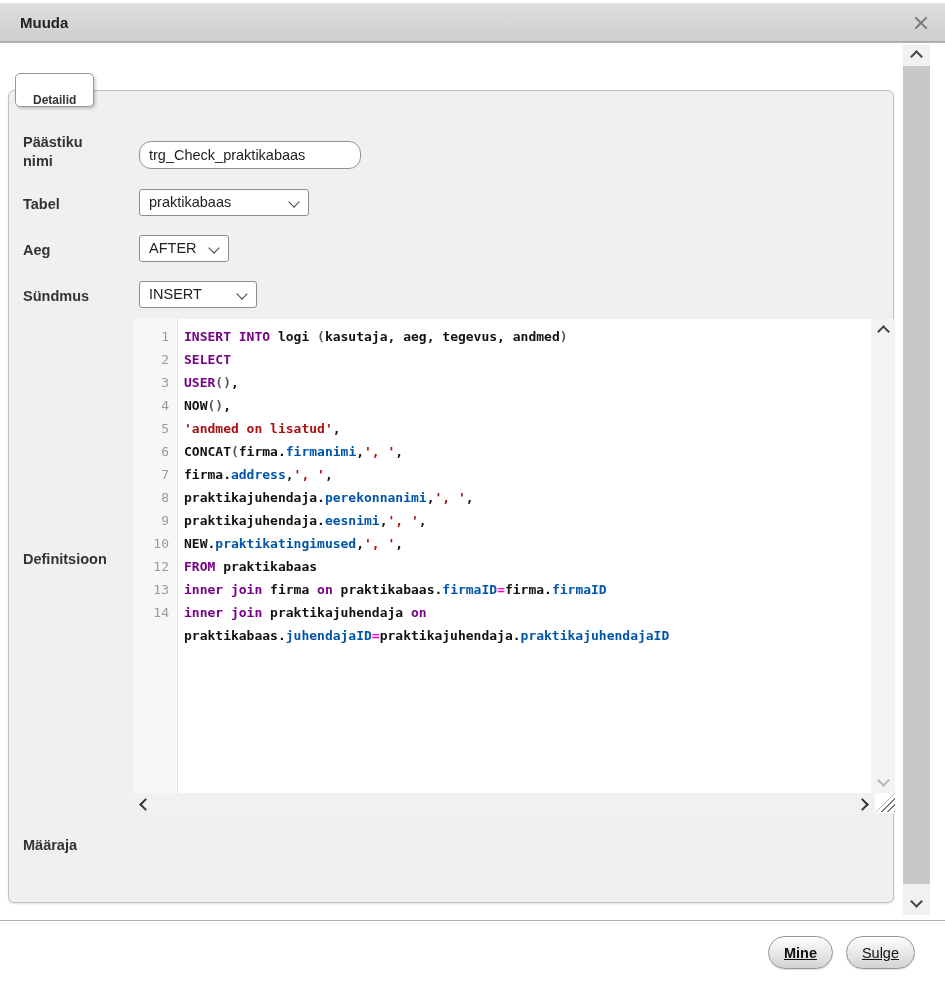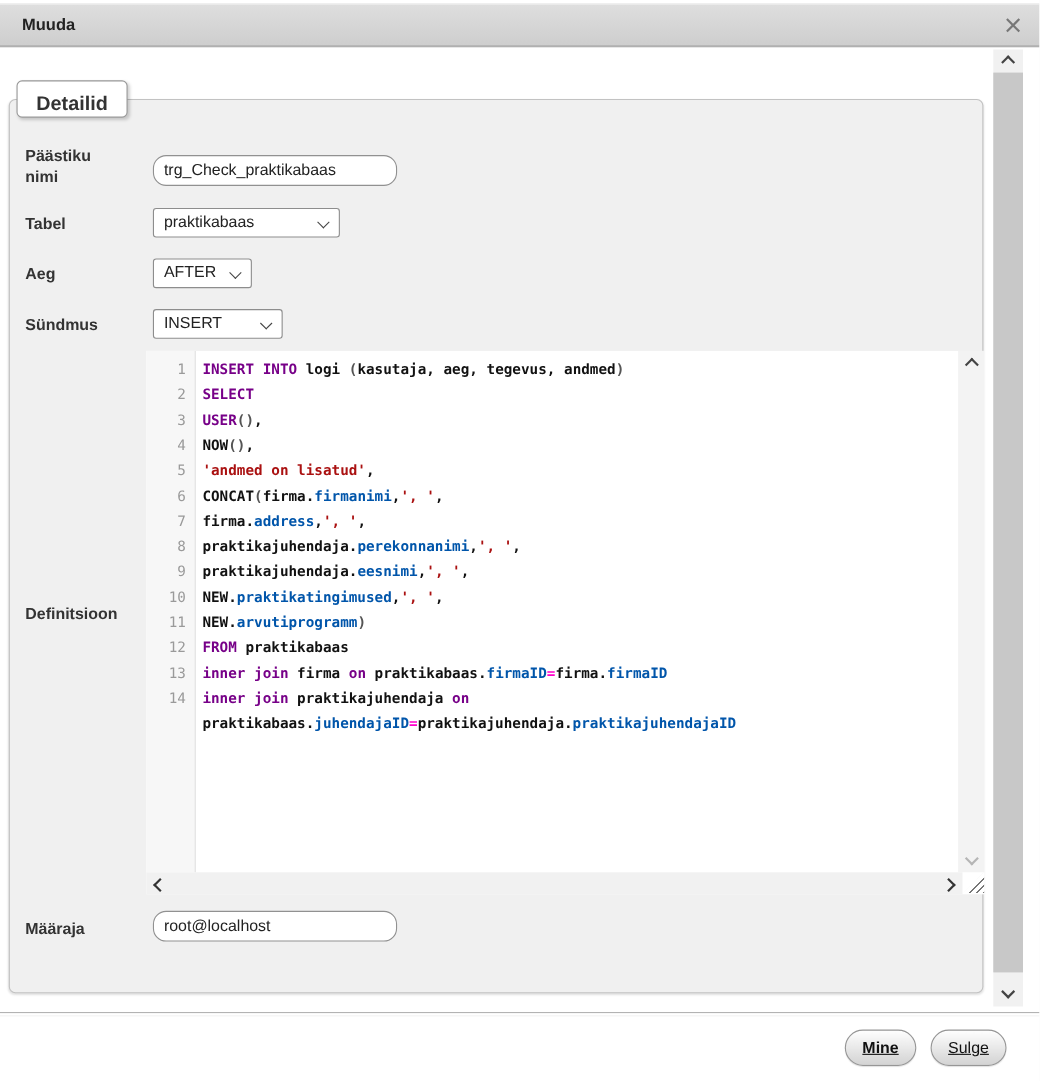--- a/index.html
+++ b/index.html
@@ -10,22 +10,22 @@
   .titlebar{position:absolute;left:0;top:3px;right:0;height:40px;
     background:linear-gradient(#dedede,#cecece);
     border-top:1px solid #e9e9e9;border-bottom:2px solid #b0b0b0;box-sizing:border-box;}
   .titlebar .title{position:absolute;left:20px;top:0;line-height:38px;font-size:15px;font-weight:bold;color:#222;}
   .close-x{position:absolute;right:16px;top:11px;width:16px;height:16px;cursor:pointer;}
   .close-x::before,.close-x::after{content:"";position:absolute;left:7px;top:0;width:2px;height:16px;background:#777;}
   .close-x::before{transform:rotate(45deg);}
   .close-x::after{transform:rotate(-45deg);}
 
   
-  .tab{position:absolute;left:15px;top:73px;height:34px;line-height:32px;padding:4px 17px;
-    background:#fff;border:1px solid #979797;border-radius:5px;font-size:18px;font-weight:bold;
+  .tab{position:absolute;left:15px;top:73px;height:34px;line-height:32px;padding:10px 17px;
+    background:#fff;border:1px solid #979797;border-radius:5px;font-size:12px;font-weight:bold;
     z-index:3;box-shadow:2px 2px 3px rgba(0,0,0,.18);box-sizing:border-box;}
   .fieldset{position:absolute;left:8px;top:90px;width:886px;height:813px;background:#f0f0f0;
     border:1px solid #c2c2c2;border-radius:6px;box-sizing:border-box;box-shadow:0 1px 2px rgba(0,0,0,.12);}
 
   .flabel{position:absolute;left:14px;font-size:14.5px;color:#333;line-height:19px;font-weight:bold;}
   .txt{position:absolute;left:130px;width:222px;height:28px;box-sizing:border-box;
     border:1px solid #919191;border-radius:12px;background:#fff;padding:2px 9px;
     font-family:"Liberation Sans",sans-serif;font-size:14.5px;color:#222;}
   .select{position:absolute;left:130px;height:27px;box-sizing:border-box;border:1px solid #8d8d8d;
     border-radius:3px;background:#fff;font-size:14.5px;color:#222;cursor:default;}
@@ -148,24 +148,20 @@
           </div>
           <div class="cl">
             <span class="gut">9</span>
             <span class="cd"><span class="t-id">praktikajuhendaja</span><span class="t-pl">.</span><span class="t-prop">eesnimi</span><span class="t-pl">,</span><span class="t-str">', '</span><span class="t-pl">,</span></span>
           </div>
           <div class="cl">
             <span class="gut">10</span>
             <span class="cd"><span class="t-id">NEW</span><span class="t-pl">.</span><span class="t-prop">praktikatingimused</span><span class="t-pl">,</span><span class="t-str">', '</span><span class="t-pl">,</span></span>
           </div>
           <div class="cl">
-            <span class="gut">11</span>
-            <span class="cd"><span class="t-id">NEW</span><span class="t-pl">.</span><span class="t-prop">arvutiprogramm</span><span class="t-pa">)</span></span>
-          </div>
-          <div class="cl">
             <span class="gut">12</span>
             <span class="cd"><span class="t-kw">FROM</span><span class="t-pl"> </span><span class="t-id">praktikabaas</span></span>
           </div>
           <div class="cl">
             <span class="gut">13</span>
             <span class="cd"><span class="t-kw">inner join</span><span class="t-pl"> </span><span class="t-id">firma</span><span class="t-pl"> </span><span class="t-kw">on</span><span class="t-pl"> </span><span class="t-id">praktikabaas</span><span class="t-pl">.</span><span class="t-prop">firmaID</span><span class="t-op">=</span><span class="t-id">firma</span><span class="t-pl">.</span><span class="t-prop">firmaID</span></span>
           </div>
           <div class="cl">
             <span class="gut">14</span>
             <span class="cd"><span class="t-kw">inner join</span><span class="t-pl"> </span><span class="t-id">praktikajuhendaja</span><span class="t-pl"> </span><span class="t-kw">on</span><span class="t-pl"> </span><span class="t-id">praktikabaas</span><span class="t-pl">.</span><span class="t-prop">juhendajaID</span><span class="t-op">=</span><span class="t-id">praktikajuhendaja</span><span class="t-pl">.</span><span class="t-prop">praktikajuhendajaID</span></span>
@@ -177,21 +173,20 @@
         <span class="chev down"></span>
       </div>
       <div class="hscroll">
         <span class="chev left"></span>
         <span class="chev right"></span>
       </div>
       <div class="resize-handle"></div>
     </div>
 
     <div class="flabel" style="top:745px;">Määraja</div>
-    <input class="txt" style="top: 737px;" type="text" value="root@localhost">
 
   </div>
 
   <div class="outer-scroll">
     <div class="outer-thumb"></div>
     <span class="chev up"></span>
     <span class="chev down"></span>
   </div>
 
   <div class="footer-divider"></div>

